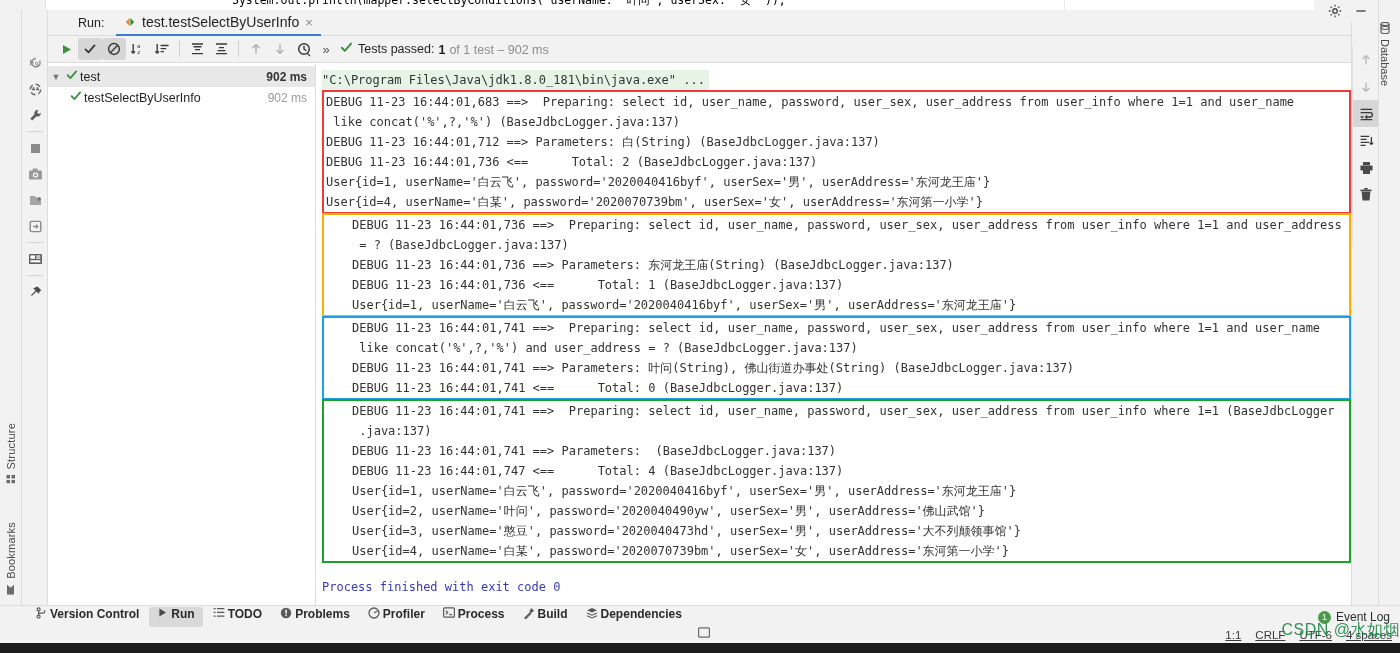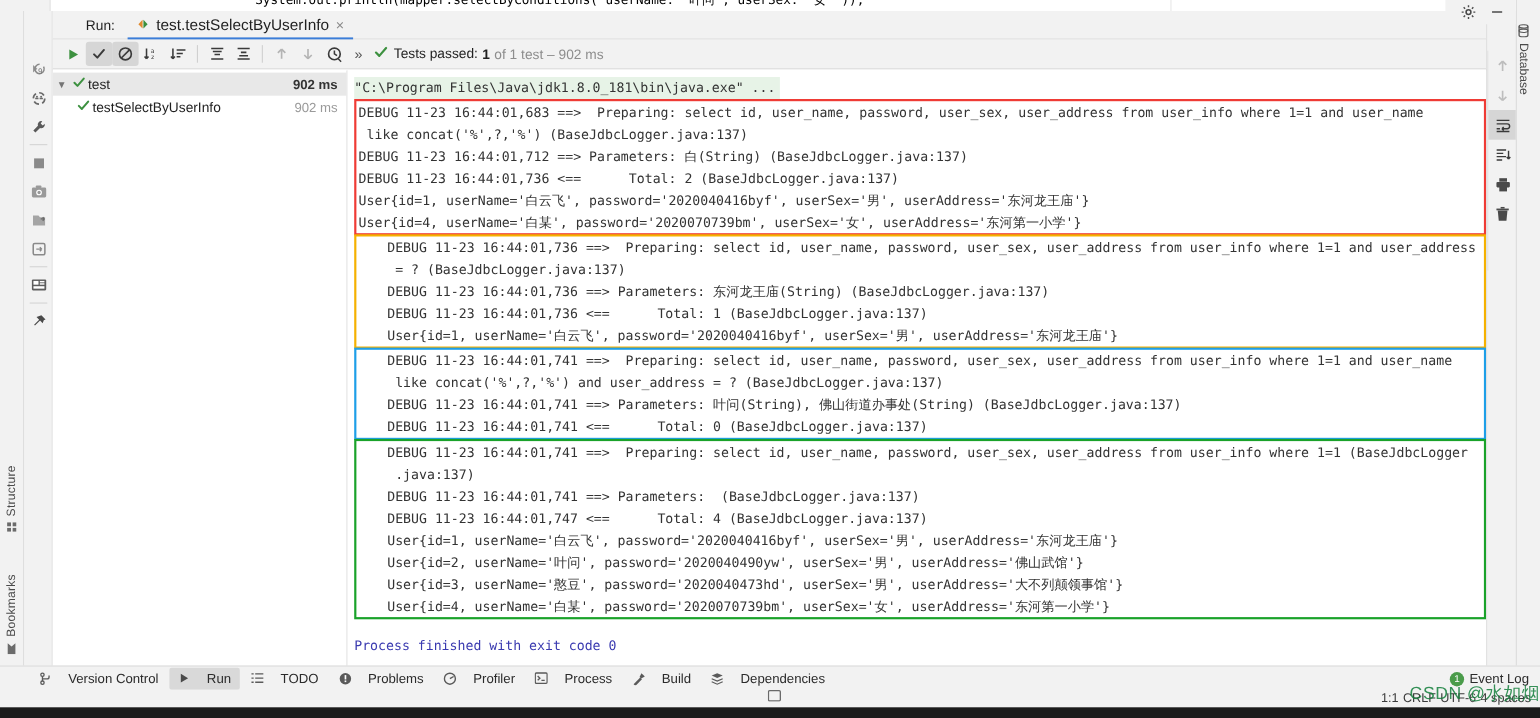--- a/index.html
+++ b/index.html
@@ -168,43 +168,43 @@
   .csi.sel { background:#d6d6d6; }
   .csi.dim { color:#bdbdbd; }
 
   
   .bottom-tabs {
     position: absolute; left: 0; bottom: 26px; width: 1400px; height: 22px;
     background: #f2f2f2; border-top: 1px solid #dcdcdc;
     display: flex; align-items: center; padding-left: 28px; gap: 2px;
   }
   .btab {
-    height: 20px; display: flex; align-items: center; gap: 15px;
-    padding: 0 8px; font-size: 12px; color: #2b2b2b; border-radius: 2px;
+    height: 20px; display: flex; gap: 3px;
+    padding: 0 8px; font-size: 12px; color: #2b2b2b; border-radius: 2px; font-weight: bold;
   }
   .btab.active { background: #d9d9d9; }
   .btab .bi { color: #5a5a5a; display:flex; }
   .eventlog {
     position: absolute; right: 10px; top: 0; height: 22px;
     display: flex; align-items: center; gap: 5px; font-size: 12px; color: #2b2b2b;
   }
   .eventlog .badge {
     width: 13px; height: 13px; border-radius: 50%; background: #4a9b4a;
     color: #fff; font-size: 9px; display:flex; align-items:center; justify-content:center;
   }
 
   .status-bar {
     position: absolute; left: 0; bottom: 10px; width: 1400px; height: 16px;
     background: #f2f2f2; display: flex; align-items: center; padding-left: 8px; gap: 6px;
     font-size: 12px; color: #2b2b2b; flex-direction: column;
   }
   .status-bar .sicon { color:#6a6a6a; display:flex; }
   .status-right {
     position: absolute; right: 8px; top: 0; height: 16px;
-    display: flex; align-items: center; gap: 4px; font-size: 11.5px; color: #3a3a3a;
+    display: flex; align-items: center; gap: 14px; font-size: 11.5px; color: #3a3a3a; text-decoration: underline;
   }
   .watermark {
     position: absolute; right: 0; bottom: 2px;
     font-size: 16px; color: #15803d; letter-spacing: .5px; opacity: .85;
     font-family: "Liberation Sans", sans-serif;
   }
   .taskbar {
     position: absolute; left: 0; bottom: 0; width: 1400px; height: 10px;
     background: #1b1b1b;
   }

